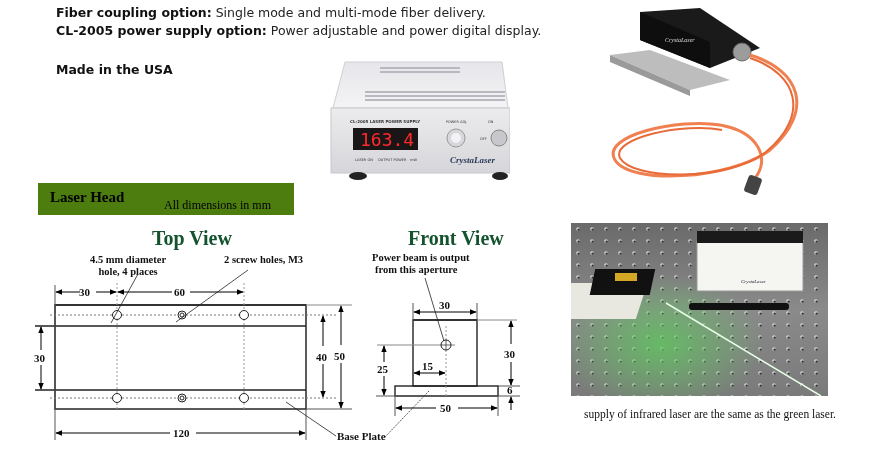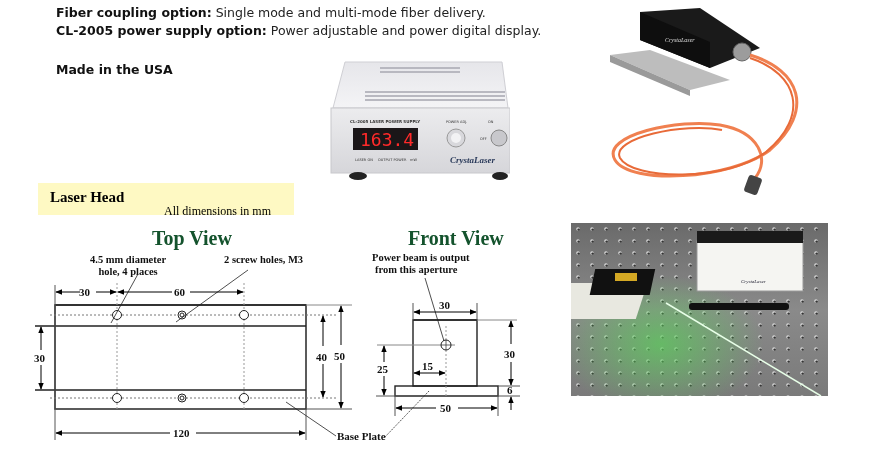--- a/index.html
+++ b/index.html
@@ -1,23 +1,23 @@
 <!DOCTYPE html>
 <html><head>
 <meta charset="utf-8">
 <style>
   html, body { margin: 0; padding: 0; background: #ffffff; }
   body { width: 872px; height: 464px; position: relative; overflow: hidden; font-family: "DejaVu Sans", sans-serif; }
   .abs { position: absolute; }
   .feat { left: 56px; font-size: 12.5px; color: #222; white-space: nowrap; font-family: "DejaVu Sans", sans-serif; }
   .feat b { color: #111; }
   #made { left: 56px; top: 62px; font-size: 12.5px; font-weight: bold; color: #111; font-family: "DejaVu Sans", sans-serif; }
-  #laser-banner { left: 38px; top: 183px; width: 256px; height: 32px; background: #fef9c3; }
+  #laser-banner { left: 38px; top: 183px; width: 256px; height: 32px; background: #4d7c0f; }
   #laser-title { left: 12px; top: 6px; font-family: "Liberation Serif", serif; font-weight: bold; font-size: 15px; color: #000; }
-  #laser-sub { left: 126px; top: 21px; font-family: "Liberation Serif", serif; font-size: 12px; color: #000; }
+  #laser-sub { left: 126px; top: 15px; font-family: "Liberation Serif", serif; font-size: 12px; color: #000; }
   .view-title { font-family: Liberation Serif, serif; font-weight: bold; font-size: 20px; color: #14532d; }
   .note { font-family: "Liberation Serif", serif; font-weight: bold; font-size: 10.5px; color: #111; line-height: 12px; text-align: center; white-space: nowrap; }
   svg text { font-family: "Liberation Serif", serif; font-weight: bold; font-size: 11px; fill: #111; }
   #caption { left: 560px; top: 407px; width: 300px; font-family: "Liberation Serif", serif; font-size: 11.5px; color: #111; text-align: center; line-height: 14px; }
 </style>
 </head>
 <body>
 
 <div class="abs feat" style="top:5px;">
   <b>Fiber coupling option:</b><span> Single mode and multi-mode fiber delivery.</span>
@@ -220,13 +220,14 @@
   <rect x="126" y="18" width="106" height="50" fill="#f5f5f2" stroke="#999"></rect>
   <rect x="126" y="8" width="106" height="12" fill="#1a1a1a"></rect>
   <text x="170" y="60" style="font-family:'Liberation Serif',serif;font-size:5px;font-style:italic;font-weight:normal;fill:#223">CrystaLaser</text>
   <rect x="118" y="80" width="100" height="7" rx="3" fill="#111"></rect>
   <rect x="16" y="60" width="80" height="36" fill="#e8e8e0" transform="skewX(-18)"></rect>
   <rect x="34" y="46" width="60" height="26" fill="#111" transform="skewX(-12)"></rect>
   <rect x="44" y="50" width="22" height="8" fill="#d4a824"></rect>
 </svg>
 
 <div class="abs" id="caption">
+  <div>supply of infrared laser are the same as the green laser.</div>
 </div>
 
 </body></html>

